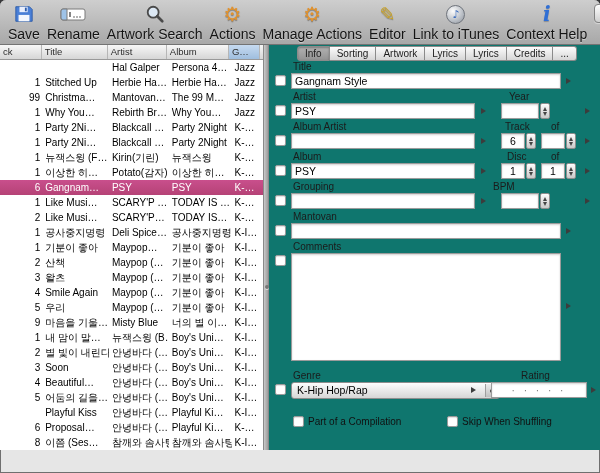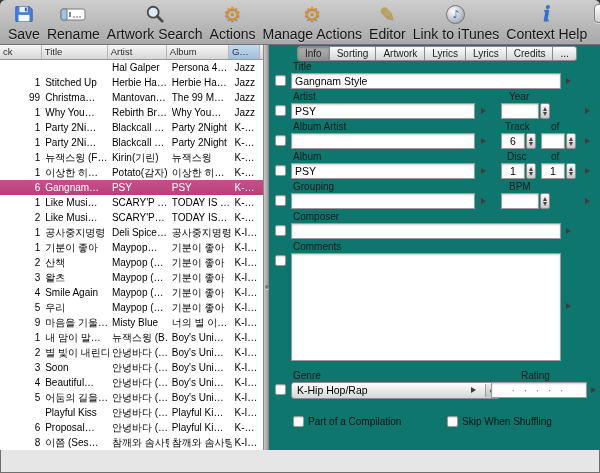--- a/index.html
+++ b/index.html
@@ -449,29 +449,29 @@
       <div class="cb" style="left:6px;top:120px"></div>
       <input class="tfield" style="left: 22px; top: 118px; width: 184px;" value="PSY">
       <div class="arrow" style="left:212px;top:123px"></div>
       <input class="tfield num" style="left: 232px; top: 118px; width: 24px;" value="1">
       <div class="stepper" style="left:257px;top:118px"></div>
       <input class="tfield num" style="left: 272px; top: 118px; width: 24px;" value="1">
       <div class="stepper" style="left:297px;top:118px"></div>
       <div class="arrow" style="left:316px;top:123px"></div>
 
       <div class="flabel" style="left:24px;top:136px">Grouping</div>
-      <div class="flabel" style="left:240px;top:136px">BPM</div>
+      <div class="flabel" style="left:224px;top:136px">BPM</div>
       <div class="cb" style="left:6px;top:150px"></div>
       <input class="tfield" style="left: 22px; top: 148px; width: 184px;" value="">
       <div class="arrow" style="left:212px;top:153px"></div>
       <input class="tfield num" style="left: 232px; top: 148px; width: 38px;" value="">
       <div class="stepper" style="left:271px;top:148px"></div>
       <div class="arrow" style="left:316px;top:153px"></div>
 
-      <div class="flabel" style="left:24px;top:166px">Composer</div>
+      <div class="flabel" style="left:24px;top:166px">Mantovan</div>
       <div class="cb" style="left:6px;top:180px"></div>
       <input class="tfield" style="left: 22px; top: 178px; width: 270px;" value="">
       <div class="arrow" style="left:297px;top:183px"></div>
 
       <div class="flabel" style="left:24px;top:196px">Comments</div>
       <div class="cb" style="left:6px;top:210px"></div>
       <div class="comments-box" style="left:22px;top:208px;width:270px;height:108px"></div>
       <div class="arrow" style="left:297px;top:258px"></div>
 
       <div class="flabel" style="left:24px;top:325px">Genre</div>

